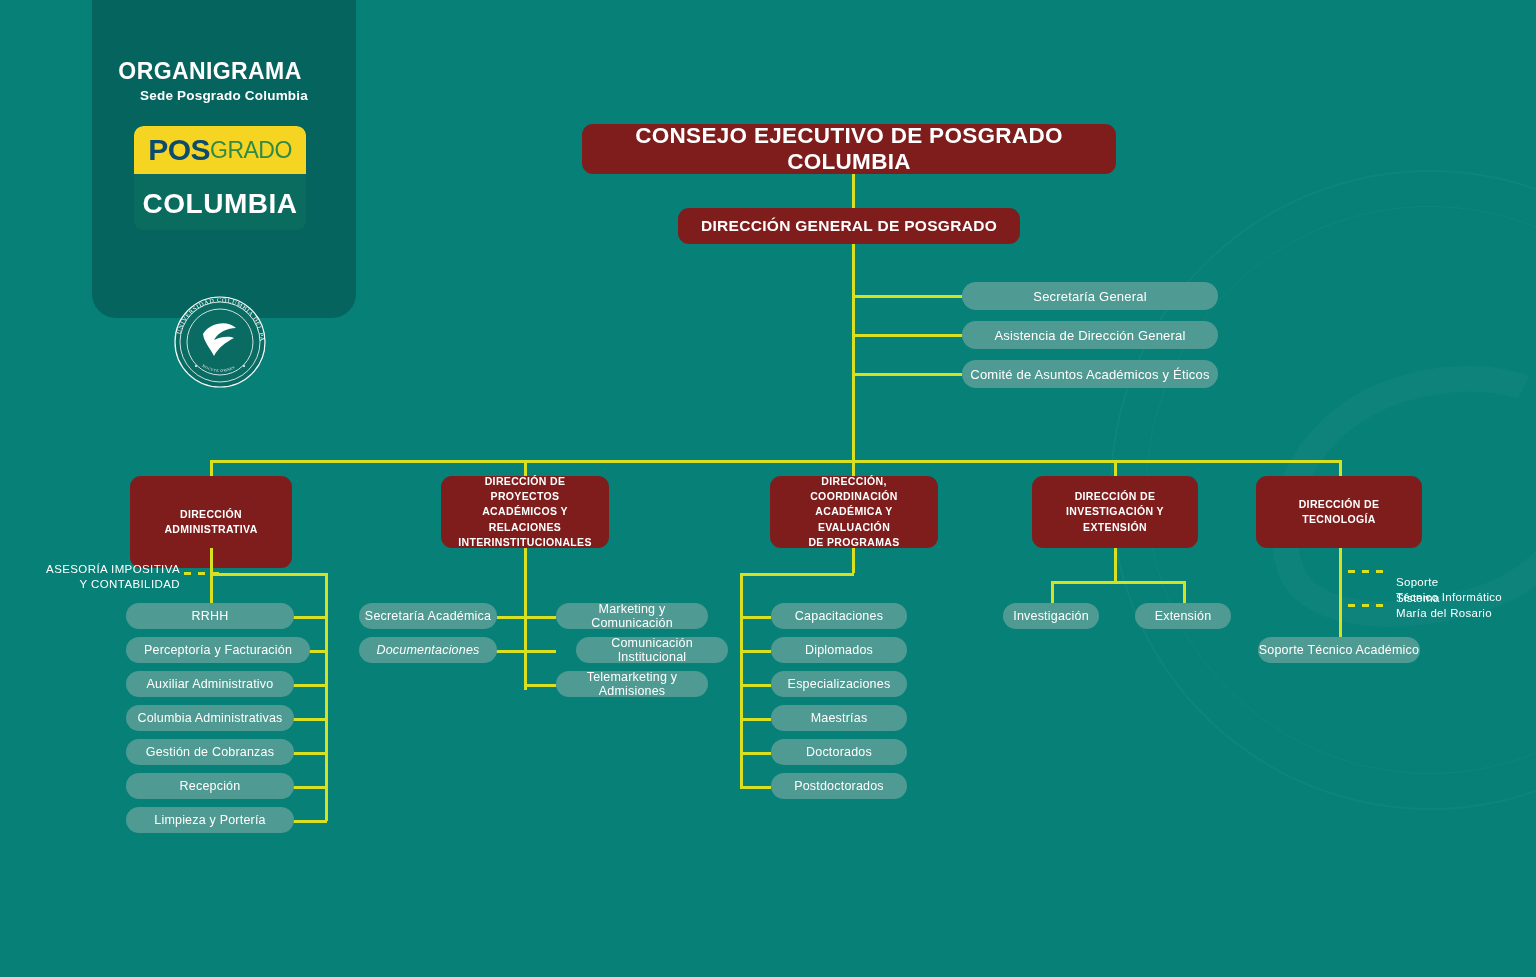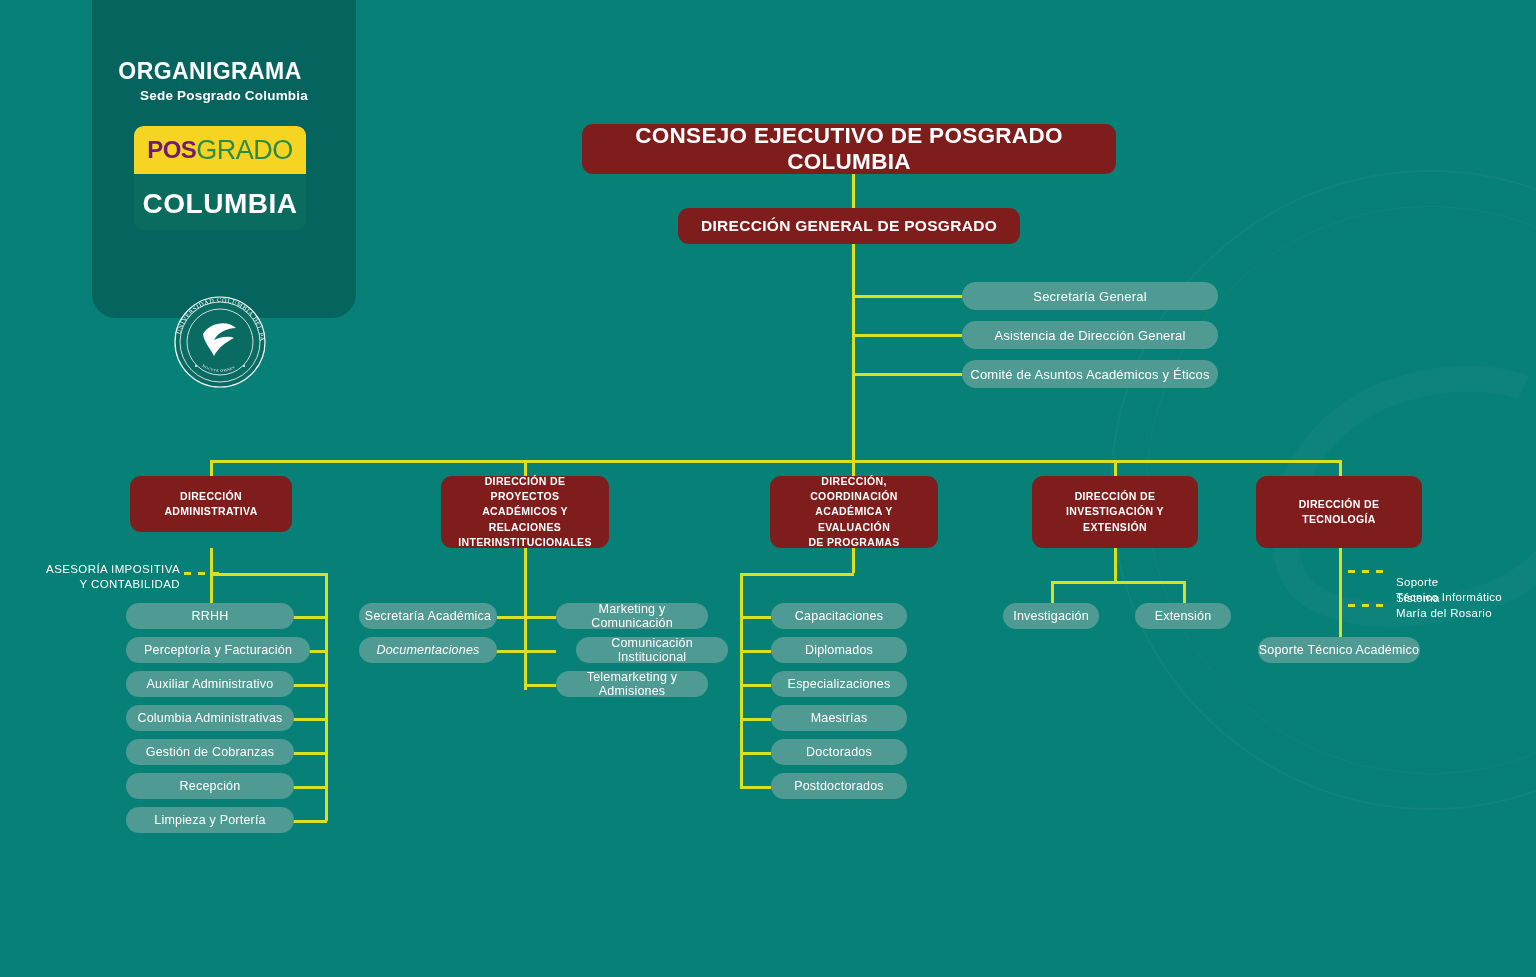--- a/index.html
+++ b/index.html
@@ -84,28 +84,28 @@
     position: absolute;
     left: 0; top: 0;
     width: 172px; height: 48px;
     background: #f5d521;
     border-radius: 9px 9px 0 0;
     display: flex;
     align-items: center;
     justify-content: center;
   }
   .logo-pos {
-    color: #701a75;
-    font-size: 24px;
+    color: #0c4a6e;
+    font-size: 30px;
     font-weight: bold;
     letter-spacing: -0.5px;
   }
   .logo-grado {
     color: #2f8a4a;
-    font-size: 27px;
+    font-size: 23px;
     font-weight: normal;
     letter-spacing: -0.5px;
   }
   .logo-columbia {
     position: absolute;
     left: 0; top: 52px;
     width: 172px; height: 52px;
     display: flex;
     align-items: center;
     justify-content: center;
@@ -255,21 +255,21 @@
   <div class="pill pill-top" style="left:962px; top:360px; width:256px;">Comité de Asuntos Académicos y Éticos</div>
 
   <div class="line hline" style="left:210px; top:460px; width:1130px;"></div>
 
   <div class="line vline" style="left:210px; top:460px; height:16px;"></div>
   <div class="line vline" style="left:524px; top:460px; height:16px;"></div>
   <div class="line vline" style="left:852px; top:460px; height:16px;"></div>
   <div class="line vline" style="left:1114px; top:460px; height:16px;"></div>
   <div class="line vline" style="left:1339px; top:460px; height:16px;"></div>
 
-  <div class="dark-box dept-box" style="left:130px; top:476px; width:162px; height:56px;">
+  <div class="dark-box dept-box" style="left:130px; top:476px; width:162px; height:92px;">
     <span>
       <span>DIRECCIÓN</span><br>
       <span>ADMINISTRATIVA</span>
     </span>
   </div>
 
   <div class="plain-label label-caps" style="left:40px; top:562px; width:140px;">
     <div>ASESORÍA IMPOSITIVA</div>
     <div>Y CONTABILIDAD</div>
   </div>

